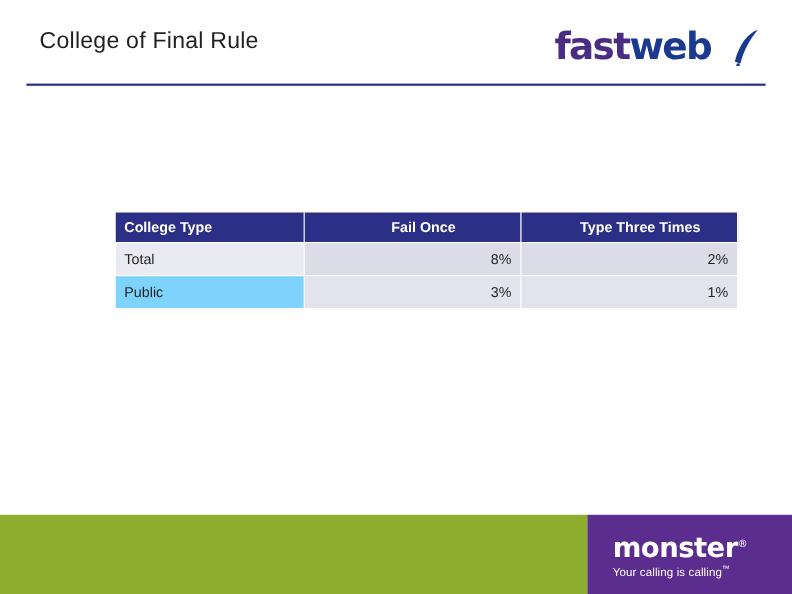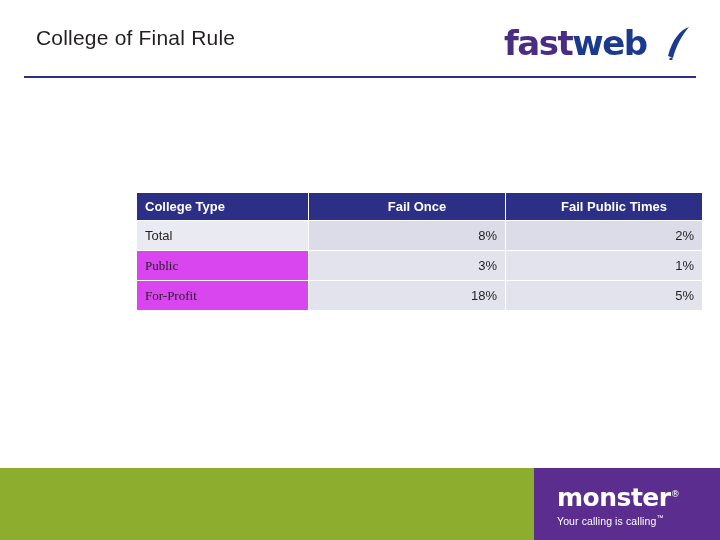--- a/index.html
+++ b/index.html
@@ -66,21 +66,21 @@
     position: absolute;
     right: 2px;
     top: 2px;
     width: 30px;
     height: 34px;
   }
 
   
   .data-table {
     position: absolute;
-    left: 136px;
+    left: 104px;
     top: 192px;
     border-collapse: collapse;
     width: 475px;
     table-layout: fixed;
   }
   .data-table th {
     background: #2b2f86;
     color: #ffffff;
     font-size: 13px;
     font-weight: bold;
@@ -105,21 +105,21 @@
     border: 1px solid #ffffff;
   }
   .data-table td.cell-type {
     background: #eaeaf2;
     text-align: left;
   }
   .data-table td.cell-num {
     background: #dcdce9;
     text-align: right;
   }
-  .data-table tr.alt td.cell-type { background: #d946ef; font-family: Liberation Serif, serif; }
+  .data-table tr.alt td.cell-type { background: #7dd3fc; }
   .data-table tr.alt td.cell-num { background: #e3e3ee; }
 
   
   .footer-green {
     position: absolute;
     left: 0;
     bottom: 0;
     width: 534px;
     height: 72px;
     background: #8cad2d;
@@ -177,39 +177,34 @@
   <div class="fastweb-wordmark"><span>fast</span><span class="web-part">web</span></div>
 </div>
 
 <div class="header-rule"></div>
 
 <table class="data-table">
   <thead>
     <tr>
       <th class="col-type">College Type</th>
       <th class="col-num">Fail Once</th>
-      <th class="col-num">Fail Public Times</th>
+      <th class="col-num">Type Three Times</th>
     </tr>
   </thead>
   <tbody>
     <tr>
       <td class="cell-type">Total</td>
       <td class="cell-num">8%</td>
       <td class="cell-num">2%</td>
     </tr>
     <tr class="alt">
       <td class="cell-type">Public</td>
       <td class="cell-num">3%</td>
       <td class="cell-num">1%</td>
     </tr>
-    <tr class="alt">
-      <td class="cell-type">For-Profit</td>
-      <td class="cell-num">18%</td>
-      <td class="cell-num">5%</td>
-    </tr>
   </tbody>
 </table>
 
 <div class="footer-green"></div>
 <div class="footer-purple"></div>
 <div class="monster-logo">
   <div class="monster-wordmark"><span>monster</span><span class="reg">®</span></div>
   <div class="monster-tagline"><span>Your calling is calling</span><span class="tm">™</span></div>
 </div>
 

